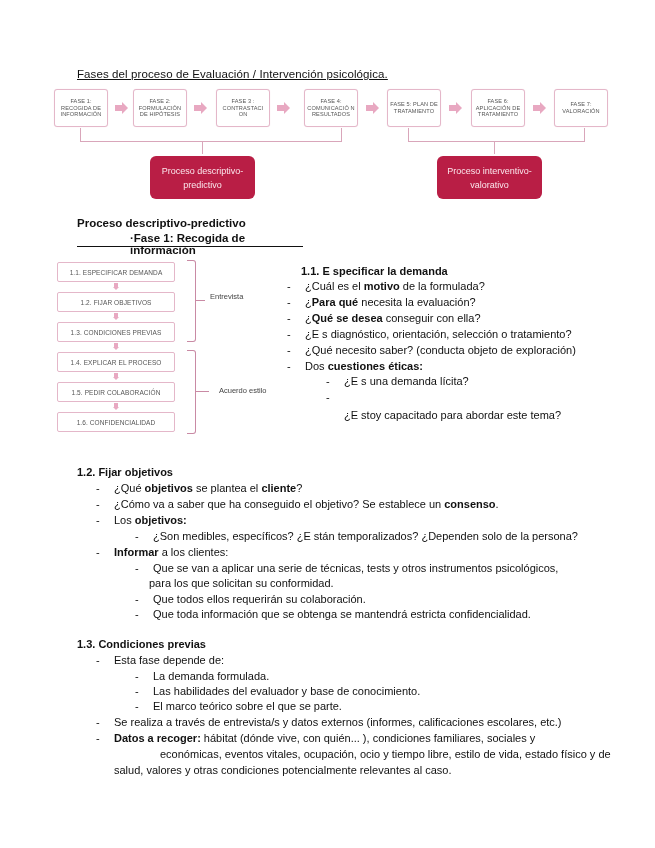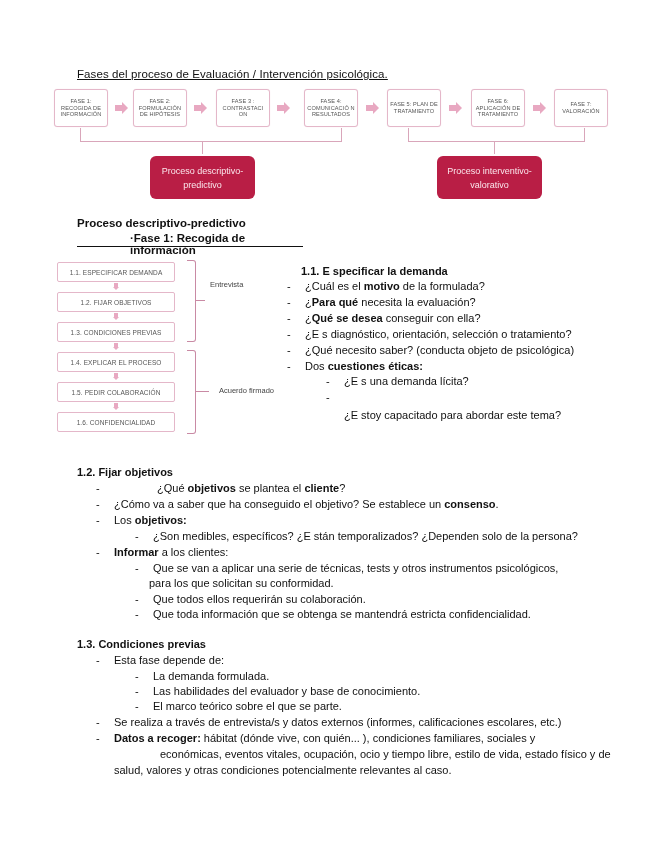--- a/index.html
+++ b/index.html
@@ -124,51 +124,51 @@
     </div>
   <div class="step" style="top:382px;">1.5. Pedir colaboración</div>
   <div class="down-arrow" style="top:403px;">
       <div class="shaft"></div>
       <div class="head"></div>
     </div>
   <div class="step" style="top:412px;">1.6. Confidencialidad</div>
 
   <div class="curly" style="left:187px; top:260px; width:8px; height:80px;"></div>
   <div class="curly-tip" style="left:195px; top:300px; width:10px;"></div>
-  <div class="curly-label" style="left:210px; top:280px;text-align:center;">Entrevista</div>
+  <div class="curly-label" style="left:210px; top:292px;text-align:center;">Entrevista</div>
 
   <div class="curly" style="left:187px; top:350px; width:8px; height:82px;"></div>
   <div class="curly-tip" style="left:195px; top:391px; width:14px;"></div>
-  <div class="curly-label" style="left:219px; top:386px;">Acuerdo firmado</div>
+  <div class="curly-label" style="left:219px; top:386px;">Acuerdo estilo</div>
 </div>
 
 <div class="txt" style="left:301px; top:263px; font-weight:bold;">1.1. E specificar la demanda</div>
 <div>
   <span class="dash" style="left:287px; top:278px;">-</span>
   <div class="txt" style="left:305px; top:278px;"><span>¿Cuál es el </span><b>motivo</b><span> de la formulada?</span></div>
   <span class="dash" style="left:287px; top:294px;">-</span>
   <div class="txt" style="left:305px; top:294px;"><span>¿</span><b>Para qué</b><span> necesita la evaluación?</span></div>
   <span class="dash" style="left:287px; top:310px;">-</span>
   <div class="txt" style="left:305px; top:310px;"><span>¿</span><b>Qué se desea</b><span> conseguir con ella?</span></div>
   <span class="dash" style="left:287px; top:326px;">-</span>
   <div class="txt" style="left:305px; top:326px;text-align:center;">¿E s diagnóstico, orientación, selección o tratamiento?</div>
   <span class="dash" style="left:287px; top:342px;">-</span>
-  <div class="txt" style="left:305px; top:342px;">¿Qué necesito saber? (conducta objeto de psicológica)</div>
+  <div class="txt" style="left:305px; top:342px;">¿Qué necesito saber? (conducta objeto de exploración)</div>
   <span class="dash" style="left:287px; top:358px;">-</span>
   <div class="txt" style="left:305px; top:358px;"><span>Dos </span><b>cuestiones éticas:</b></div>
   <span class="dash" style="left:326px; top:373px;">-</span>
   <div class="txt" style="left:344px; top:373px;">¿E s una demanda lícita?</div>
   <span class="dash" style="left:326px; top:389px;">-</span>
   <div class="txt" style="left:344px; top:389px;margin-top:18px;">¿E stoy capacitado para abordar este tema?</div>
 </div>
 
 <div class="txt" style="left:77px; top:464px; font-weight:bold;">1.2. Fijar objetivos</div>
 <div>
   <span class="dash" style="left:96px; top:480px;">-</span>
-  <div class="txt" style="left:114px; top:480px;margin-left:43px;"><span>¿Qué </span><b>objetivos</b><span> se plantea el </span><b>cliente</b><span>?</span></div>
+  <div class="txt" style="left:114px; top:480px;"><span>¿Qué </span><b>objetivos</b><span> se plantea el </span><b>cliente</b><span>?</span></div>
   <span class="dash" style="left:96px; top:496px;">-</span>
   <div class="txt" style="left:114px; top:496px;"><span>¿Cómo va a saber que ha conseguido el objetivo? Se establece un </span><b>consenso</b><span>.</span></div>
   <span class="dash" style="left:96px; top:512px;">-</span>
   <div class="txt" style="left:114px; top:512px;"><span>Los </span><b>objetivos:</b></div>
   <span class="dash" style="left:135px; top:528px;">-</span>
   <div class="txt" style="left:153px; top:528px;">¿Son medibles, específicos? ¿E stán temporalizados? ¿Dependen solo de la persona?</div>
   <span class="dash" style="left:96px; top:544px;">-</span>
   <div class="txt" style="left:114px; top:544px;"><b>Informar</b><span> a los clientes:</span></div>
   <span class="dash" style="left:135px; top:560px;">-</span>
   <div class="txt" style="left:153px; top:560px;">Que se van a aplicar una serie de técnicas, tests y otros instrumentos psicológicos,</div>

